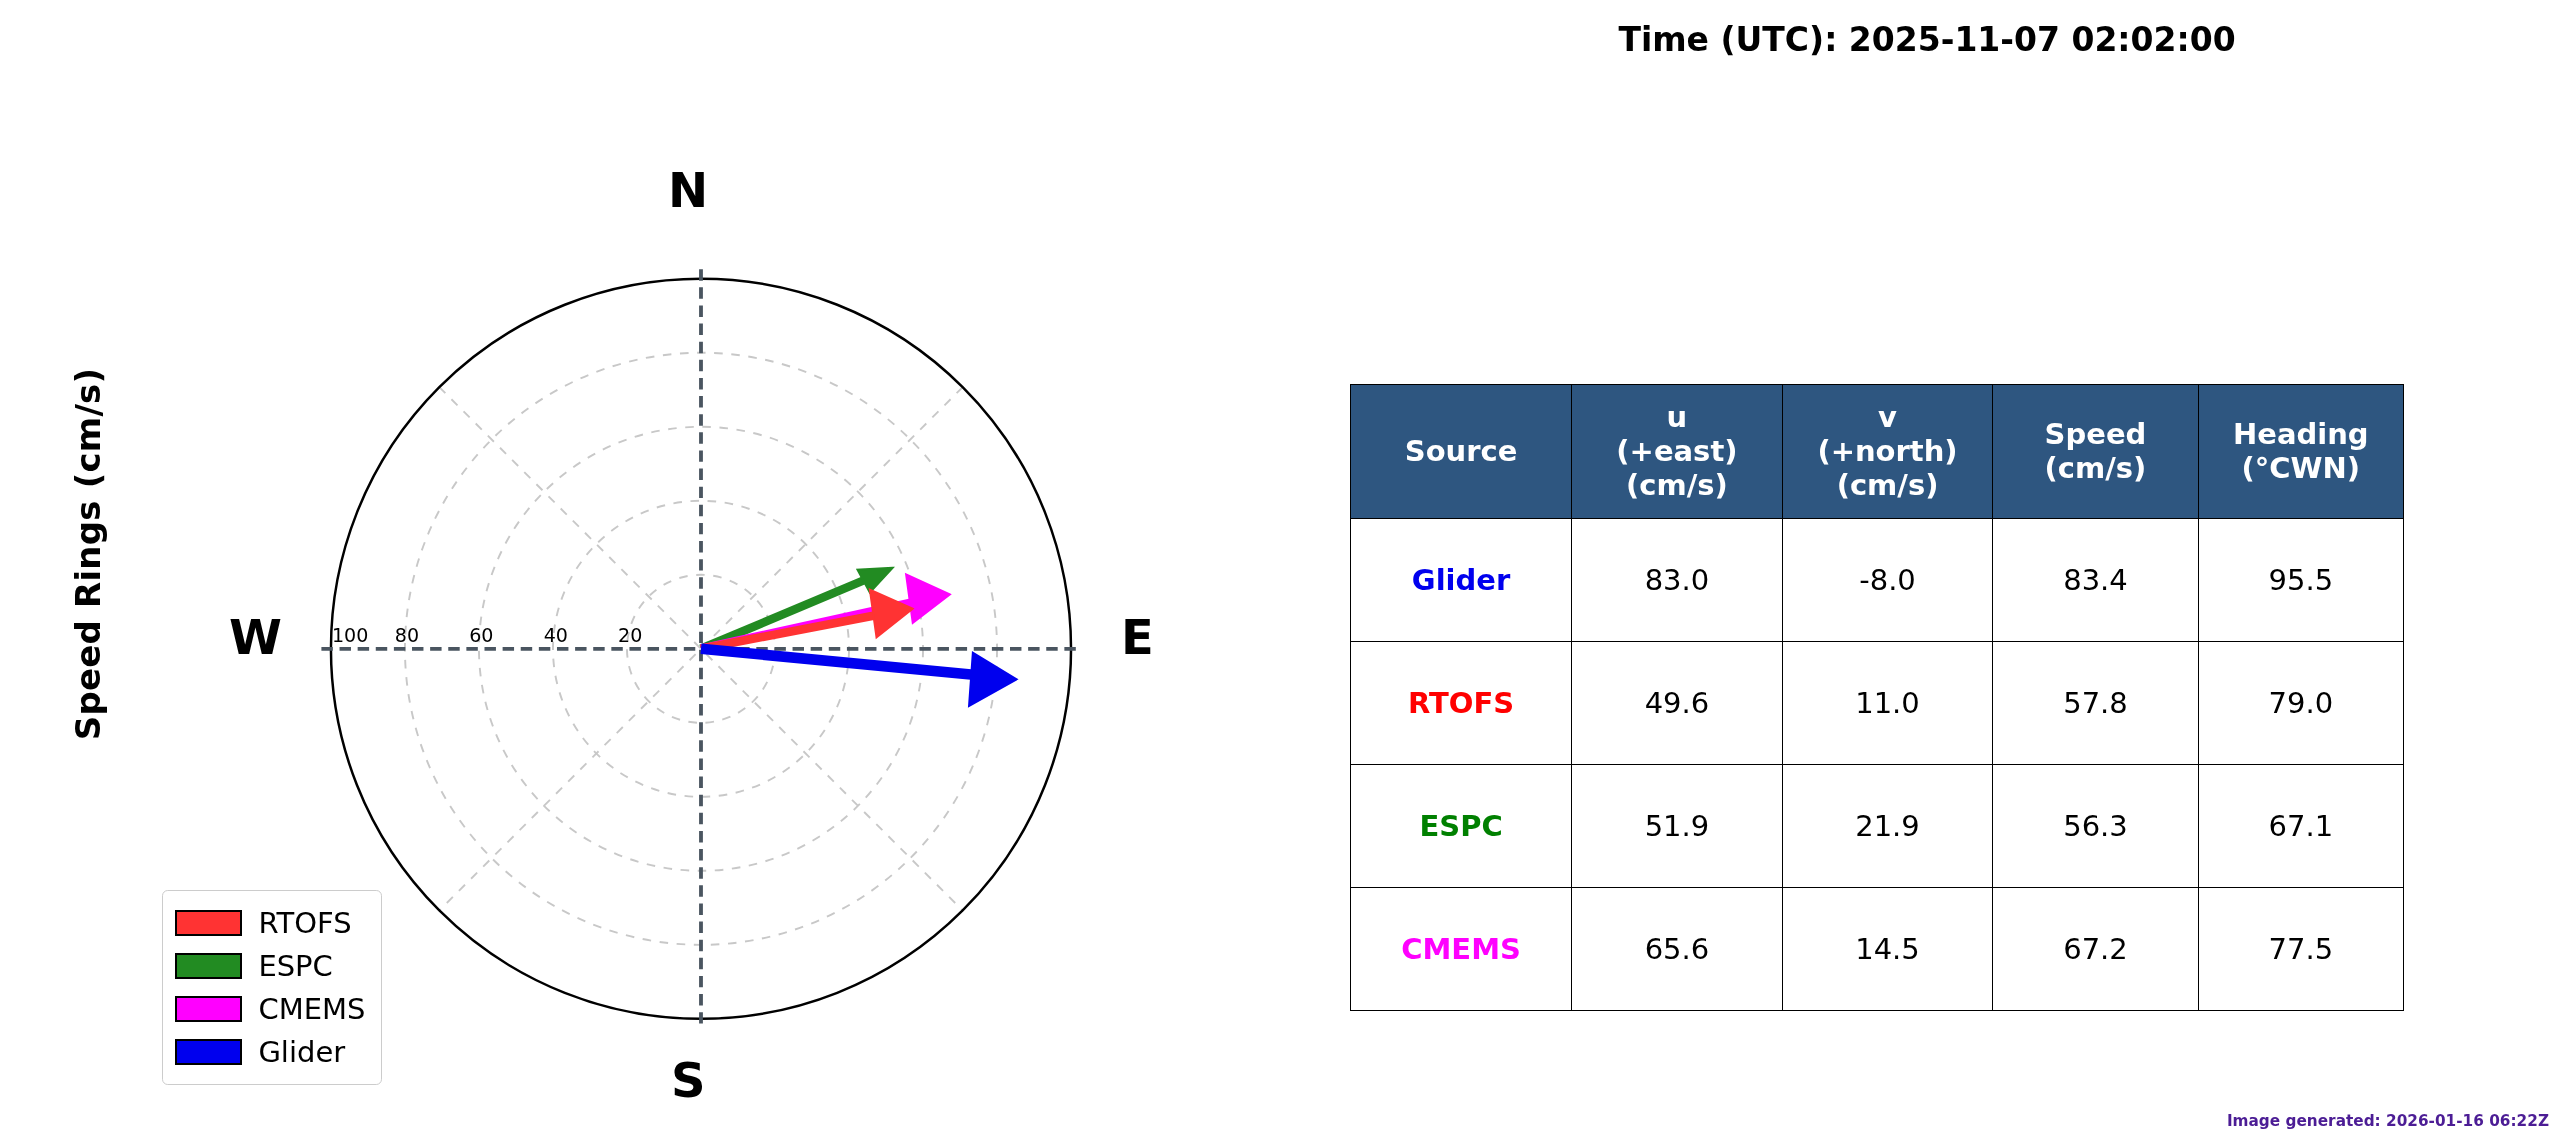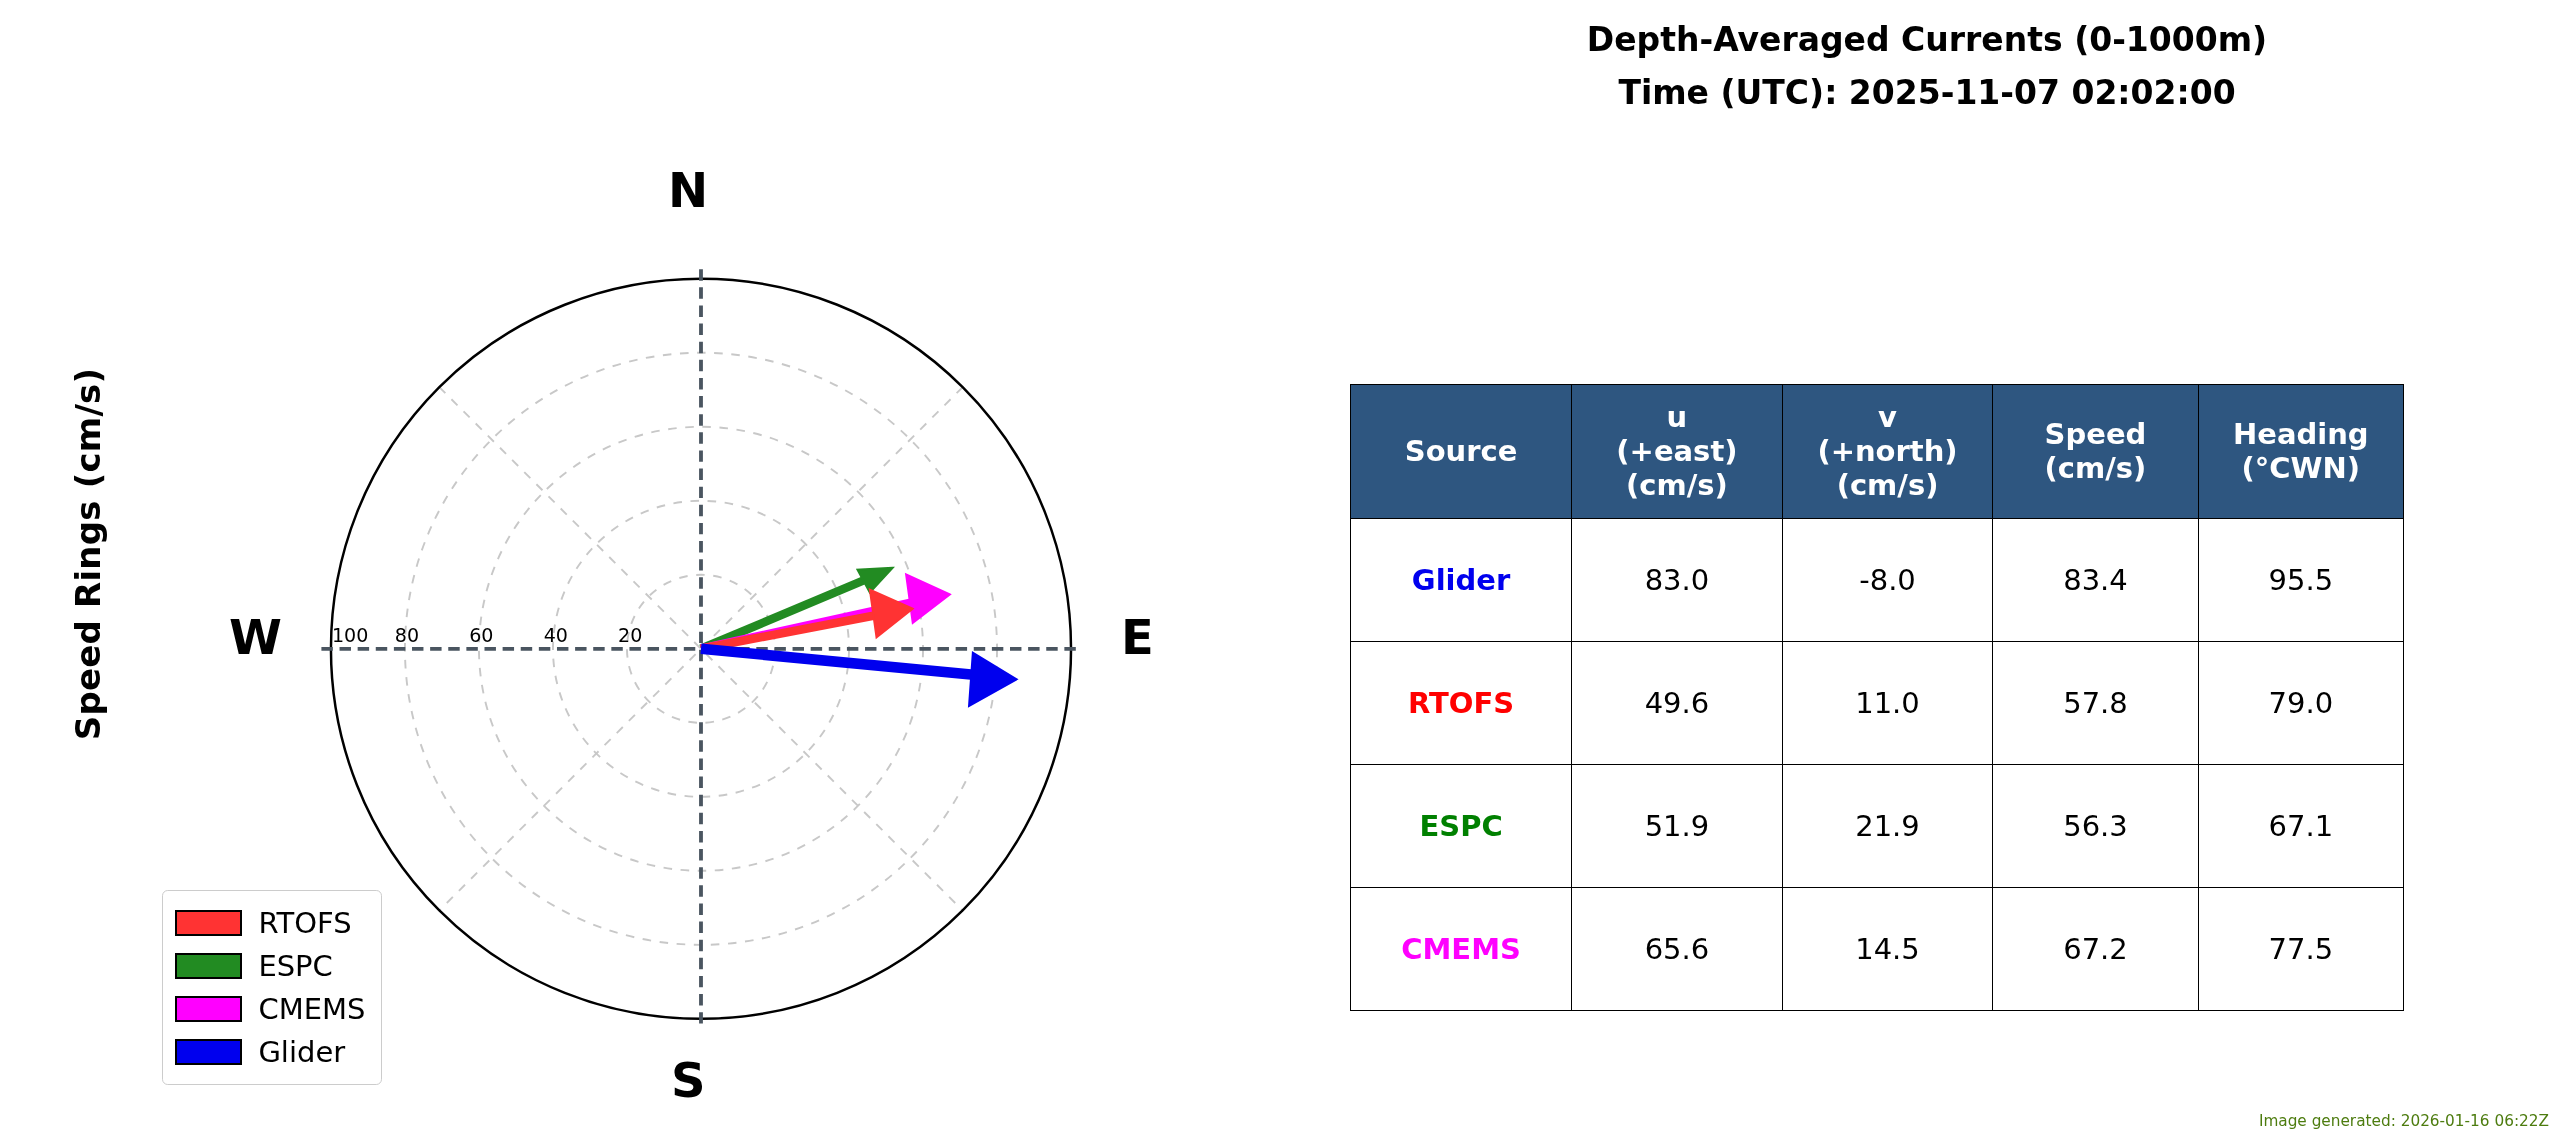--- a/index.html
+++ b/index.html
@@ -148,22 +148,22 @@
   .col-u { width: 20%; }
   .col-v { width: 20%; }
   .col-speed { width: 19.5%; }
   .col-heading { width: 19.5%; }
 
   #generated-stamp {
     position: absolute;
     right: 27px;
     bottom: 15.3px;
     font-size: 15.3px;
-    font-weight: normal;
-    color: #4d7c0f;
+    font-weight: bold;
+    color: #4c1d95;
     font-family: "DejaVu Sans", sans-serif;
   }
 </style>
 </head>
 <body>
 
 <div class="page">
 
   <div id="polar-panel">
 
@@ -240,21 +240,20 @@
         <div class="legend-row">
           <span class="legend-swatch" style="background: rgb(0, 0, 238);"></span>
           <span class="legend-label">Glider</span>
         </div>
       </div>
   </div>
 
   <div id="right-panel">
 
     <div id="title-block">
-        <div>Depth-Averaged Currents (0-1000m)</div>
         <div>Time (UTC): 2025-11-07 02:02:00</div>
       </div>
 
     <table id="results-table">
       <colgroup>
         <col class="col-source">
           <col class="col-u">
           <col class="col-v">
         <col class="col-speed">
           <col class="col-heading">

